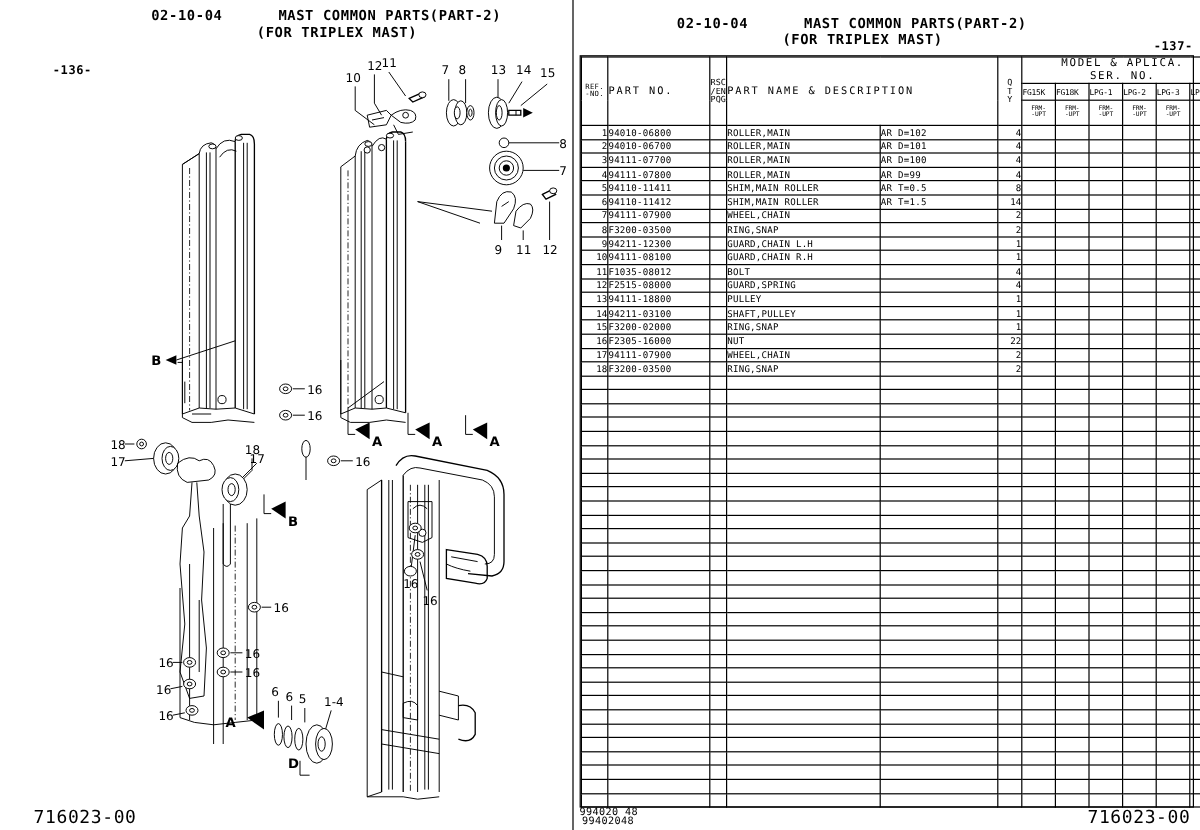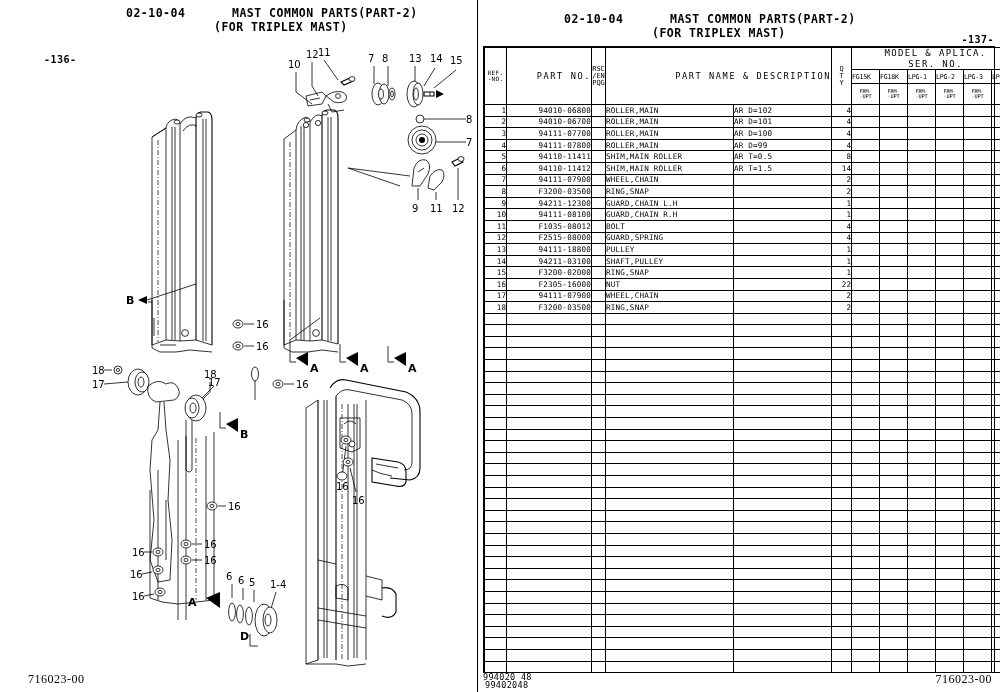--- a/index.html
+++ b/index.html
@@ -11,50 +11,50 @@
   .page-right{left:478px;width:522px;}
 
   
   .hdr{position:absolute;font-family:"DejaVu Sans Mono",monospace;
        font-weight:bold;letter-spacing:.5px;white-space:pre;}
   .hdr-code{font-size:11.5px;}
   .hdr-title{font-size:11.5px;margin-left:32px;}
   .hdr-sub{font-size:11.5px;}
   .pgnum{position:absolute;font-size:10px;font-weight:bold;letter-spacing:.5px;}
 
-  .footer-code{position:absolute;font-size:12px;letter-spacing:.5px;font-family:Liberation Serif, serif;}
+  .footer-code{position:absolute;font-size:15px;letter-spacing:.5px;}
   .footer-overlap{position:absolute;font-size:8.5px;letter-spacing:.3px;}
   .footer-overlap span{position:absolute;left:0;top:0;white-space:nowrap;}
   .footer-overlap span.b{left:2px;top:8px;}
 
   
   .tbl-wrap{position:absolute;left:5px;top:46px;width:512px;height:627px;
             border:1.4px solid #000;box-sizing:border-box;}
   table.parts{border-collapse:collapse;width:100%;height:100%;table-layout:fixed;
               font-size:7.6px;}
   table.parts td,table.parts th{border:.7px solid #000;padding:0;
       font-weight:normal;font-family:"DejaVu Sans Mono",monospace;vertical-align:middle;}
 
   .c-ref{width:22px;}
   .c-part{width:85px;}
   .c-rsc{width:14px;}
   .c-name{width:128px;}
   .c-desc{width:98px;}
   .c-qty{width:20px;}
   .c-mdl{width:28px;}
 
-  .th-main{text-align:right;letter-spacing:1.6px;font-size:8.6px;height:56px;}
+  .th-main{text-align:left;letter-spacing:1.6px;font-size:8.6px;height:56px;}
   .th-small{font-size:6px;line-height:1.05;letter-spacing:.3px;text-align:center;}
   .th-rot{font-size:7px;line-height:1.0;text-align:center;letter-spacing:0;}
   .th-model{text-align:center;letter-spacing:1.4px;font-size:9px;line-height:1.15;}
   .th-mcode{font-size:6.6px;text-align:left;letter-spacing:-.2px;height:13px;}
   .th-mfrm{font-size:5.2px;line-height:1.05;text-align:center;letter-spacing:-.1px;height:20px;}
 
   td.ref{text-align:right;padding-right:2px;font-size:7.6px;}
-  td.part{text-align:right;letter-spacing:.2px;font-size:7.6px;}
+  td.part{text-align:left;letter-spacing:.2px;font-size:7.6px;}
   td.nm{padding-left:2px;letter-spacing:.2px;font-size:7.6px;}
   td.ds{padding-left:3px;letter-spacing:.2px;font-size:7.6px;}
   td.qt{text-align:right;padding-right:2px;font-size:7.6px;}
   td.mk{text-align:center;font-size:6px;}
   tr.datarow{height:11.6px;}
   tr.fillrow{height:11.6px;}
   .grp-top td{border-top:1.1px solid #000;}
   .dashrow td{border-bottom:.7px dashed #555;}
 
   

